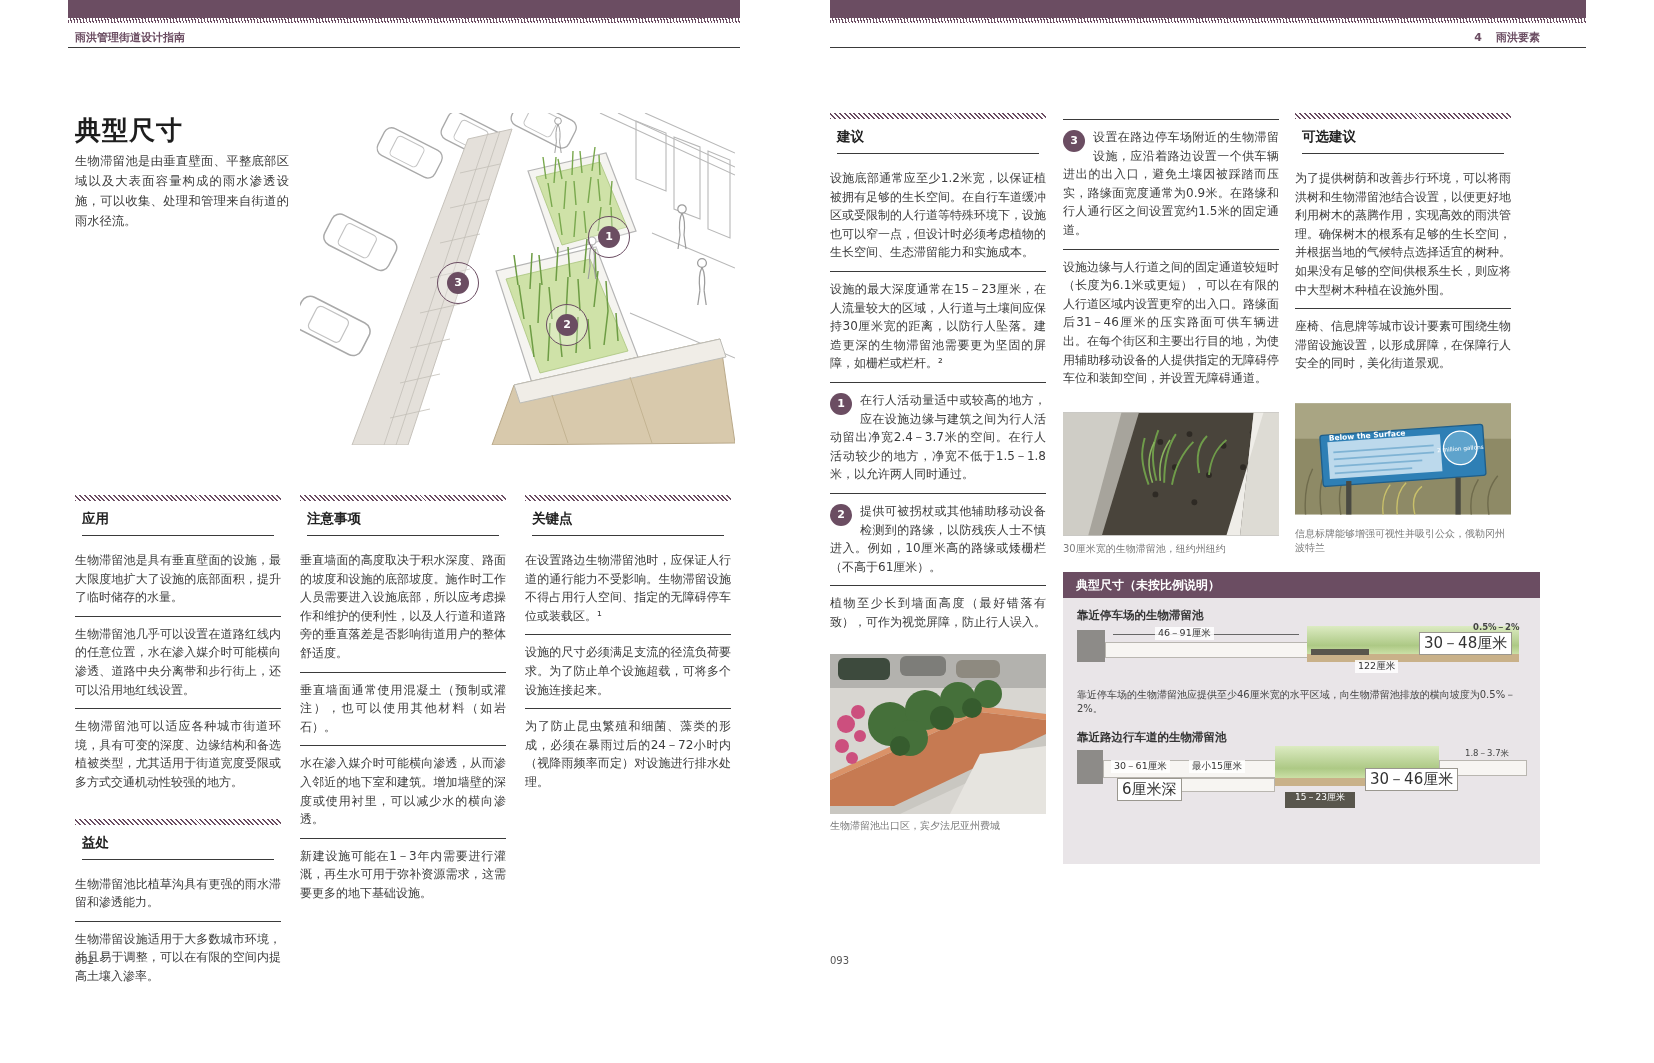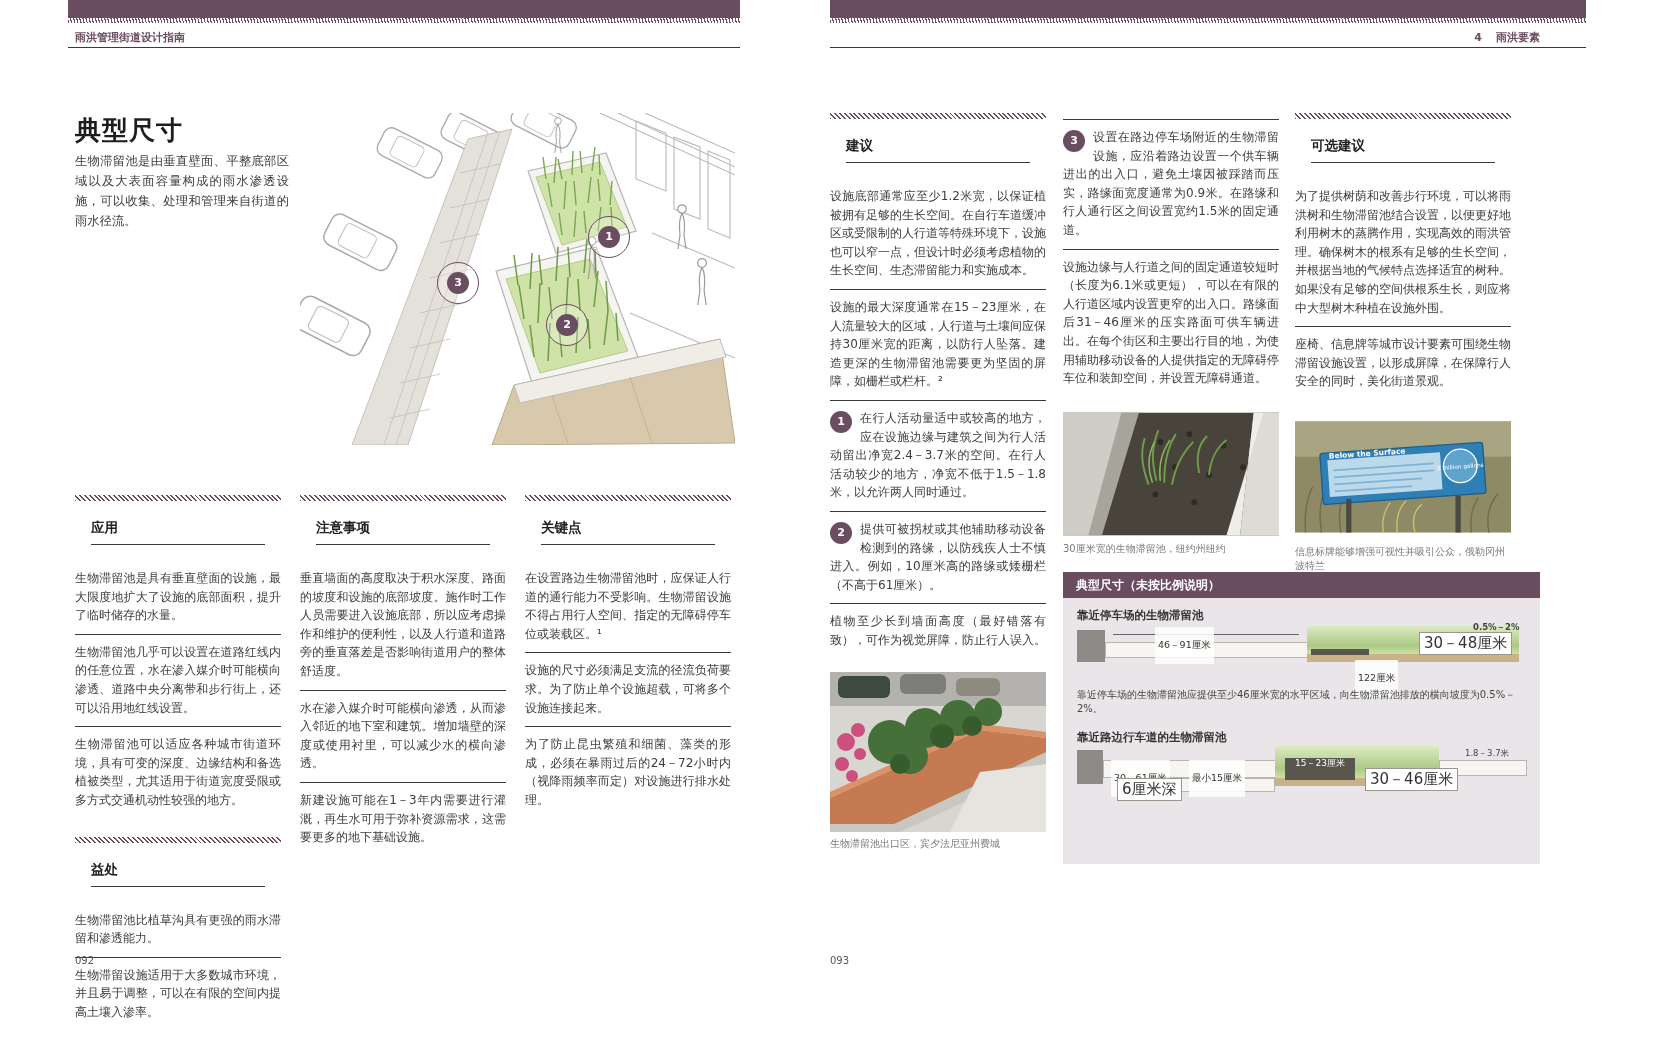--- a/index.html
+++ b/index.html
@@ -19,21 +19,21 @@
 
   .doc-title{position:absolute;top:96px;left:7px;font-size:26px;font-weight:bold;color:#1d1d1d;letter-spacing:1px;}
   .intro{position:absolute;top:152px;left:7px;width:214px;font-size:12.3px;line-height:1.62;text-align:justify;}
 
   .col{position:absolute;top:495px;width:206px;}
   #l-col1{left:7px;} #l-col2{left:232px;} #l-col3{left:457px;}
   #right-page .col{top:113px;width:216px;}
   #r-col1{left:0;} #r-col2{left:233px;} #r-col3{left:465px;width:245px;}
 
   .hatch{height:6px;background:repeating-linear-gradient(45deg,#6b4d62 0,#6b4d62 1.4px,#ffffff 1.4px,#ffffff 3.4px);margin-bottom:6px;}
-  .sec-head{font-size:13.5px;font-weight:bold;color:#222;padding:2px 0 7px 0;border-bottom:1px solid #3a3a3a;margin:16px;}
+  .sec-head{font-size:13.5px;font-weight:bold;color:#222;padding:2px 0 7px 0;border-bottom:1px solid #3a3a3a;margin:7px;}
   .col p{font-size:12px;line-height:1.55;text-align:justify;margin:0;padding:8px 0 9px 0;}
   .col p.ruled{border-top:1px solid #3a3a3a;}
   .sec-gap{margin-top:18px;}
   .numitem{border-top:1px solid #3a3a3a;padding:8px 0 9px 0;font-size:12px;line-height:1.55;text-align:justify;}
   .numitem .num{float:left;width:22px;height:22px;border-radius:50%;background:#6b4d62;color:#fff;font-size:11px;line-height:22px;text-align:center;margin:2px 8px 2px 0;font-weight:bold;}
 
   .figure{position:absolute;top:113px;left:232px;width:435px;height:332px;background:#fff;}
   .marker-ring{position:absolute;width:40px;height:40px;border:1.4px solid #6b4d62;border-radius:50%;display:flex;align-items:center;justify-content:center;background:rgba(255,255,255,.25);}
   .marker{width:22px;height:22px;border-radius:50%;background:#6b4d62;color:#fff;font-size:11px;font-weight:bold;line-height:22px;text-align:center;}
 
@@ -45,21 +45,21 @@
   .dims-header{height:26px;background:#6b4d62;color:#fff;font-size:12px;font-weight:bold;line-height:26px;padding-left:13px;}
   .dims-sub{position:absolute;left:14px;font-size:11.5px;font-weight:bold;color:#333;}
   .dgm{position:absolute;left:14px;width:449px;height:58px;}
   .dims-note{position:absolute;left:14px;width:449px;font-size:10px;line-height:1.45;color:#444;}
   .dg-wall{position:absolute;background:#8d8b88;}
   .dg-band{position:absolute;background:#f7f5f2;border:1px solid #b9b6b0;}
   .dg-veg{position:absolute;background:linear-gradient(to bottom,#dcebc2,#adc985 70%,#cbe0a6);}
   .dg-soil{position:absolute;background:#c9b189;}
   .dg-dark{position:absolute;background:#59564d;color:#fff;font-size:9px;text-align:center;}
   .dg-line{position:absolute;border-top:1px solid #666;}
-  .dg-dim{position:absolute;font-size:9.5px;color:#333;background:rgba(255,255,255,.85);padding:12px 3px;white-space:nowrap;}
+  .dg-dim{position:absolute;font-size:9.5px;color:#333;background:rgba(255,255,255,.85);padding:0 3px;white-space:nowrap;}
   .dg-box{position:absolute;font-size:15px;color:#333;background:#fff;border:1px solid #9a978f;padding:1px 4px;white-space:nowrap;}
   .dg-small{position:absolute;font-size:8.5px;color:#444;white-space:nowrap;}
 </style>
 </head>
 <body>
 
 <div class="page" id="left-page">
   <div class="topbar"></div>
   <div class="topbar-hatch"></div>
   <div class="runhead">雨洪管理街道设计指南</div>
@@ -148,20 +148,21 @@
     <div class="hatch sec-gap"></div>
     <h3 class="sec-head">益处</h3>
     <p>生物滞留池比植草沟具有更强的雨水滞留和渗透能力。</p>
     <p class="ruled">生物滞留设施适用于大多数城市环境，并且易于调整，可以在有限的空间内提高土壤入渗率。</p>
   </div>
 
   <div class="col" id="l-col2">
     <div class="hatch"></div>
     <h3 class="sec-head">注意事项</h3>
     <p>垂直墙面的高度取决于积水深度、路面的坡度和设施的底部坡度。施作时工作人员需要进入设施底部，所以应考虑操作和维护的便利性，以及人行道和道路旁的垂直落差是否影响街道用户的整体舒适度。</p>
+    <p class="ruled">垂直墙面通常使用混凝土（预制或灌注），也可以使用其他材料（如岩石）。</p>
     <p class="ruled">水在渗入媒介时可能横向渗透，从而渗入邻近的地下室和建筑。增加墙壁的深度或使用衬里，可以减少水的横向渗透。</p>
     <p class="ruled">新建设施可能在1－3年内需要进行灌溉，再生水可用于弥补资源需求，这需要更多的地下基础设施。</p>
   </div>
 
   <div class="col" id="l-col3">
     <div class="hatch"></div>
     <h3 class="sec-head">关键点</h3>
     <p>在设置路边生物滞留池时，应保证人行道的通行能力不受影响。生物滞留设施不得占用行人空间、指定的无障碍停车位或装载区。¹</p>
     <p class="ruled">设施的尺寸必须满足支流的径流负荷要求。为了防止单个设施超载，可将多个设施连接起来。</p>
     <p class="ruled">为了防止昆虫繁殖和细菌、藻类的形成，必须在暴雨过后的24－72小时内（视降雨频率而定）对设施进行排水处理。</p>
@@ -278,21 +279,21 @@
       <div class="dgm" style="top:174px;">
         <div class="dg-wall" style="left:0;top:4px;width:26px;height:34px;"></div>
         <div class="dg-band" style="left:26px;top:14px;width:172px;height:16px;"></div>
         <div class="dg-band" style="left:100px;top:32px;width:96px;height:12px;"></div>
         <div class="dg-veg" style="left:198px;top:0;width:164px;height:32px;"></div>
         <div class="dg-soil" style="left:198px;top:32px;width:164px;height:8px;"></div>
         <div class="dg-band" style="left:362px;top:14px;width:86px;height:14px;"></div>
         <div class="dg-dim" style="left:34px;top:14px;">30－61厘米</div>
         <div class="dg-dim" style="left:112px;top:14px;">最小15厘米</div>
         <div class="dg-box" style="left:40px;top:32px;">6厘米深</div>
-        <div class="dg-dark" style="left:208px;top:12px;width:70px;height:22px;line-height:11px;">15－23厘米</div>
+        <div class="dg-dark" style="left:208px;top:46px;width:70px;height:16px;line-height:11px;">15－23厘米</div>
         <div class="dg-box" style="left:288px;top:22px;">30－46厘米</div>
         <div class="dg-small" style="left:388px;top:2px;">1.8－3.7米</div>
       </div>
     </div>
   </div>
 
   <div class="col" id="r-col3">
     <div class="hatch"></div>
     <h3 class="sec-head">可选建议</h3>
     <p>为了提供树荫和改善步行环境，可以将雨洪树和生物滞留池结合设置，以便更好地利用树木的蒸腾作用，实现高效的雨洪管理。确保树木的根系有足够的生长空间，并根据当地的气候特点选择适宜的树种。如果没有足够的空间供根系生长，则应将中大型树木种植在设施外围。</p>

